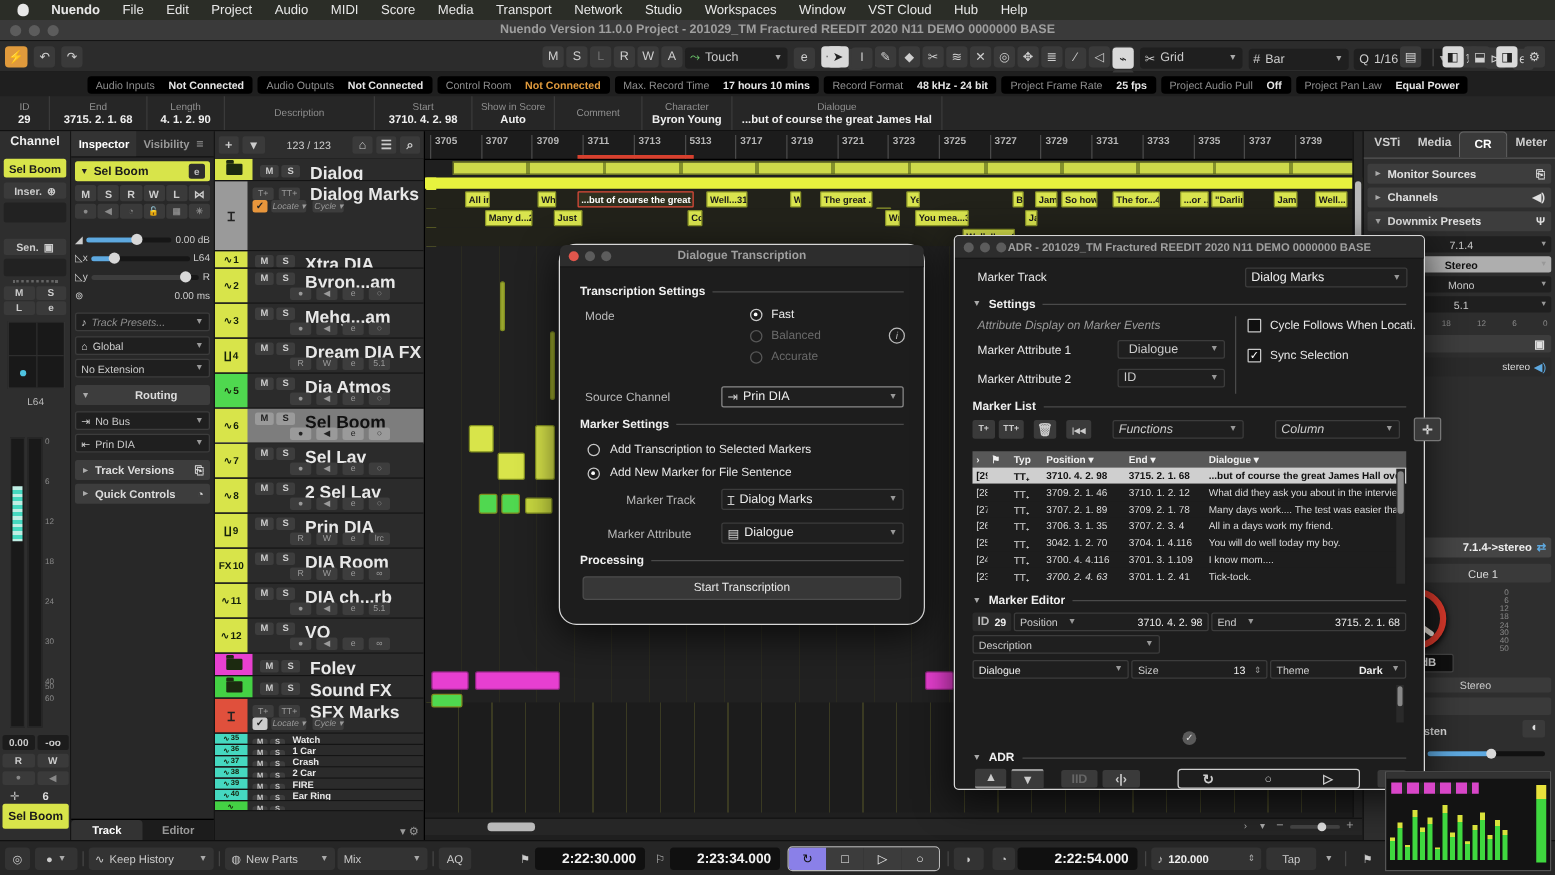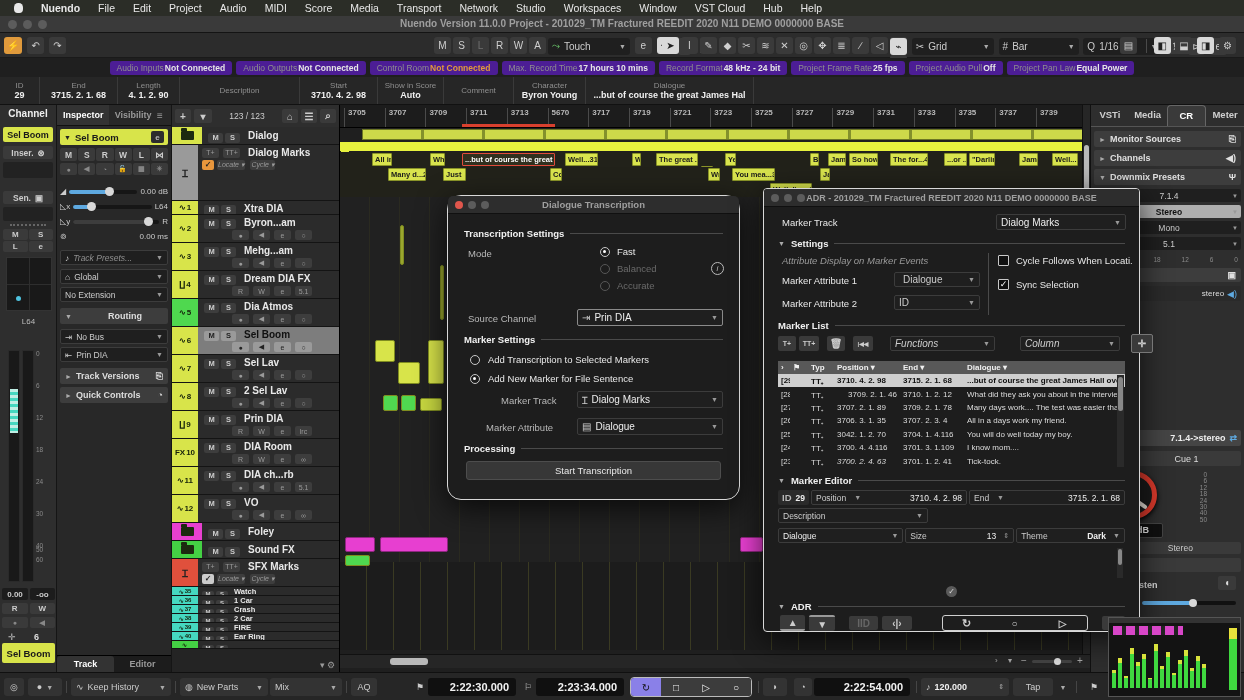--- a/index.html
+++ b/index.html
@@ -20,21 +20,21 @@
   #toolbar{position:absolute;left:0;top:33px;width:100%;height:25px;background:#2c2c2c;border-bottom:1px solid #1a1a1a;box-sizing:border-box;}
   .tbtn{display:inline-flex;align-items:center;justify-content:center;height:17px;min-width:17px;background:#3a3a3a;border-radius:3px;color:#cfcfcf;font-size:10px;margin-right:2px;box-sizing:border-box;padding:0 3px;}
   .tbtn.orange{background:#e09a3c;color:#222;font-weight:bold;}
   .tbtn.lit{background:#d9d9d9;color:#222;}
   .tbtn.dim{color:#6f6f6f;}
   .tdrop{display:inline-flex;align-items:center;height:17px;background:#1f1f1f;border-radius:3px;color:#ccc;padding:0 4px;gap:4px;margin-right:2px;}
   .tdrop .car{font-size:7px;color:#aaa;}
   .tsep{display:inline-block;width:1px;height:14px;background:#4a4a4a;margin:0 4px;vertical-align:middle;}
   
   #statusline{position:absolute;left:0;top:58px;width:100%;height:19px;background:#1f1f1f;display:flex;align-items:center;justify-content:center;gap:4px;}
-  .stseg{background:#4c1d95;border-radius:3px;height:14px;display:flex;align-items:center;padding:0 7px;gap:1px;}
+  .stseg{background:#000000;border-radius:3px;height:14px;display:flex;align-items:center;padding:0 7px;gap:11px;}
   .stseg .lb{color:#8f8f8f;font-size:8.5px;}
   .stseg .vl{color:#e6e6e6;font-weight:bold;font-size:8.5px;}
   .stseg .vl.hl{color:#e09a3c;}
   
   #infoline{position:absolute;left:0;top:77px;width:100%;height:28px;background:#262626;border-bottom:1px solid #111;display:flex;box-sizing:border-box;}
   .icol{border-right:1px solid #3a3a3a;display:flex;flex-direction:column;align-items:center;justify-content:center;box-sizing:border-box;}
   .icol .lb{color:#8f8f8f;font-size:8px;}
   .icol .vl{color:#f0f0f0;font-weight:bold;font-size:9px;white-space:nowrap;}
   
   .ybox{background:#d8e44a;color:#1a1a1a;font-weight:bold;border-radius:2px;display:flex;align-items:center;justify-content:center;}
@@ -48,21 +48,21 @@
   #inspector{position:absolute;left:57px;top:105px;width:115px;height:567px;background:#282828;border-right:1px solid #151515;box-sizing:border-box;}
   .groove{flex:1;height:4px;background:#161616;border-radius:2px;position:relative;}
   .groove .fill{position:absolute;left:0;top:0;height:4px;background:#5ea9e0;border-radius:2px;}
   .groove .knb{position:absolute;top:-3px;width:9px;height:9px;border-radius:50%;background:#d8d8d8;}
   .srow{position:absolute;left:3px;right:3px;display:flex;align-items:center;gap:3px;font-size:8px;color:#ccc;}
   
   #tracklist{position:absolute;left:172px;top:105px;width:168px;height:567px;background:#242424;border-right:1px solid #000;box-sizing:border-box;overflow:hidden;}
   #track-rows{position:absolute;left:0;top:22px;right:0;}
   .trk{position:relative;border-bottom:1px solid #141414;background:#2b2b2b;box-sizing:border-box;overflow:hidden;}
   .trk .col{position:absolute;left:0;top:0;bottom:0;width:26px;display:flex;align-items:center;justify-content:center;gap:1px;color:#15210a;font-size:8px;font-weight:bold;}
-  .trk .nm{font-weight:bold;color:#e8e8e8;font-size:10px;white-space:nowrap;}
+  .trk .nm{font-weight:bold;color:#e8e8e8;font-size:14px;white-space:nowrap;}
   .trk .ms{background:#3d3d3d;color:#ccc;border-radius:2px;width:15px;height:10px;font-size:7.5px;font-weight:bold;display:inline-flex;align-items:center;justify-content:center;margin-right:2px;}
   .trk .ctlb{background:#3d3d3d;color:#9a9a9a;border-radius:2px;min-width:15px;height:10px;font-size:7px;display:inline-flex;align-items:center;justify-content:center;margin-right:2px;padding:0 1px;}
   .trk.sel{background:#7d7d7d;}
   .trk.sel .nm{color:#111;}
   .trk.sel .ms,.trk.sel .ctlb{background:#9a9a9a;color:#222;}
   .fold{width:13px;height:9px;border-radius:1px;position:relative;}
   .fold::before{content:"";position:absolute;left:0;top:-3px;width:6px;height:3px;border-radius:1px 1px 0 0;background:inherit;}
   
   #arrange{position:absolute;left:340px;top:105px;width:750px;height:567px;background:#1f1f1f;overflow:hidden;z-index:1;}
   #ruler{position:absolute;left:0;top:0;width:100%;height:22px;background:#1c1c1c;border-bottom:1px solid #000;}
@@ -710,21 +710,21 @@
       <div class="abs" style="right:4px;bottom:2px;color:#9a9a9a;font-size:9px;">▾ ⚙</div>
     </div>
 
     <div id="arrange">
       <div id="ruler">
           <div class="tick" style="left: 4px;">3705</div>
           <div class="tick" style="left: 44.7px;">3707</div>
           <div class="tick" style="left: 85.4px;">3709</div>
           <div class="tick" style="left: 126.1px;">3711</div>
           <div class="tick" style="left: 166.8px;">3713</div>
-          <div class="tick" style="left: 207.5px;">5670</div>
+          <div class="tick" style="left: 207.5px;">5313</div>
           <div class="tick" style="left: 248.2px;">3717</div>
           <div class="tick" style="left: 288.9px;">3719</div>
           <div class="tick" style="left: 329.6px;">3721</div>
           <div class="tick" style="left: 370.3px;">3723</div>
           <div class="tick" style="left: 411px;">3725</div>
           <div class="tick" style="left: 451.7px;">3727</div>
           <div class="tick" style="left: 492.4px;">3729</div>
           <div class="tick" style="left: 533.1px;">3731</div>
           <div class="tick" style="left: 573.8px;">3733</div>
           <div class="tick" style="left: 614.5px;">3735</div>
@@ -1013,21 +1013,21 @@
             <span class="mc" style="width: 18px;"></span>
             <span class="mc" style="width: 26px;">TT₊</span>
             <span class="mc" style="width: 66px;">3710. 4. 2. 98</span>
             <span class="mc" style="width: 64px;">3715. 2. 1. 68</span>
             <span class="mc" style="width: 156px;">...but of course the great James Hall overwh</span>
           </div>
           <div class="mtr">
             <span class="mc" style="width: 12px;">[28]</span>
             <span class="mc" style="width: 18px;"></span>
             <span class="mc" style="width: 26px;">TT₊</span>
-            <span class="mc" style="width: 66px; text-align: right;">3709. 2. 1. 46</span>
+            <span class="mc" style="width: 66px;">3709. 2. 1. 46</span>
             <span class="mc" style="width: 64px;">3710. 1. 2. 12</span>
             <span class="mc" style="width: 156px;">What did they ask you about in the  interview</span>
           </div>
           <div class="mtr">
             <span class="mc" style="width: 12px;">[27]</span>
             <span class="mc" style="width: 18px;"></span>
             <span class="mc" style="width: 26px;">TT₊</span>
             <span class="mc" style="width: 66px;">3707. 2. 1. 89</span>
             <span class="mc" style="width: 64px;">3709. 2. 1. 78</span>
             <span class="mc" style="width: 156px;">Many days work.... The test  was easier than</span>

